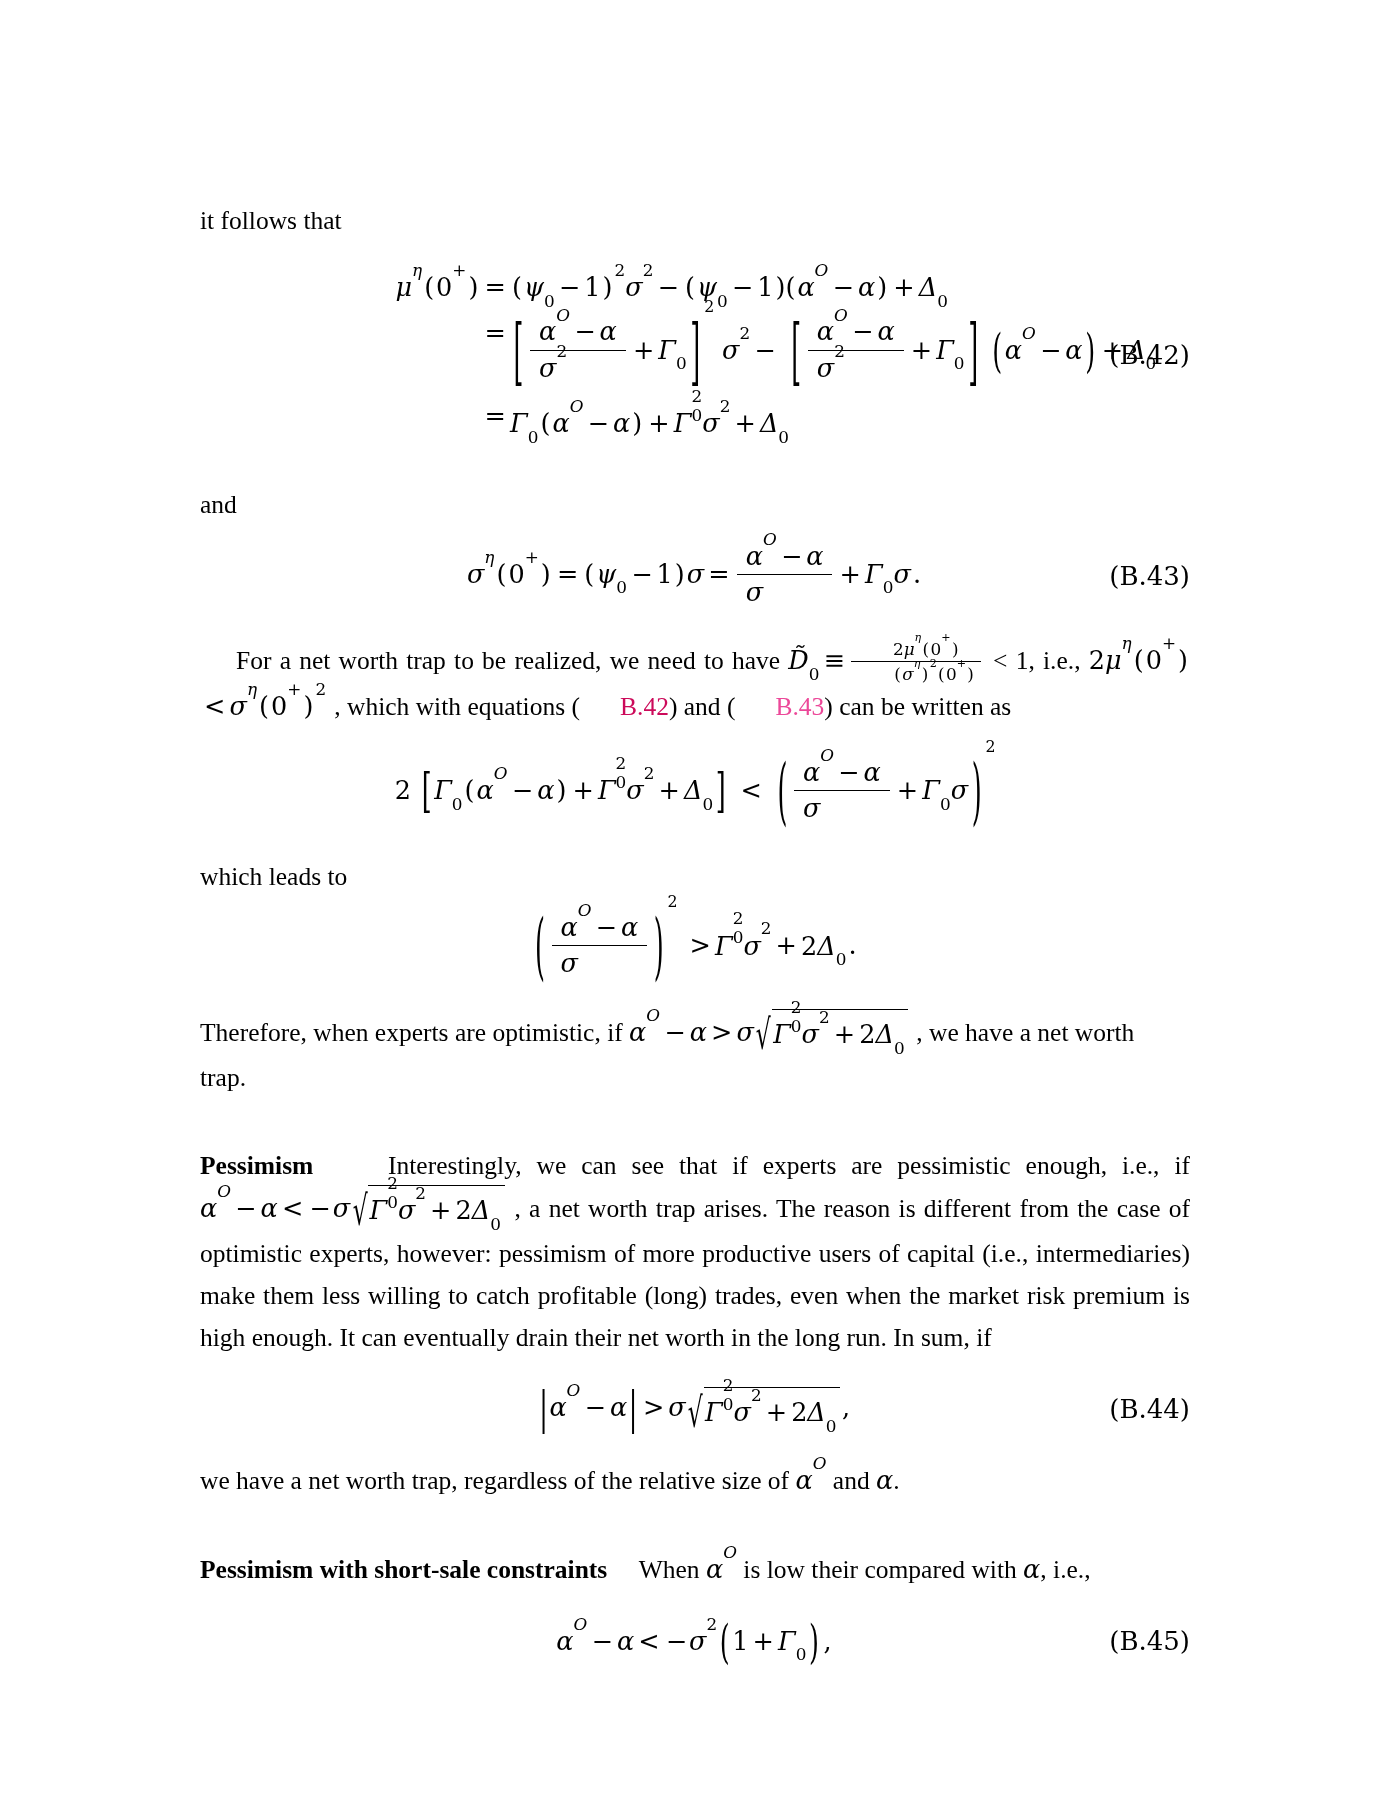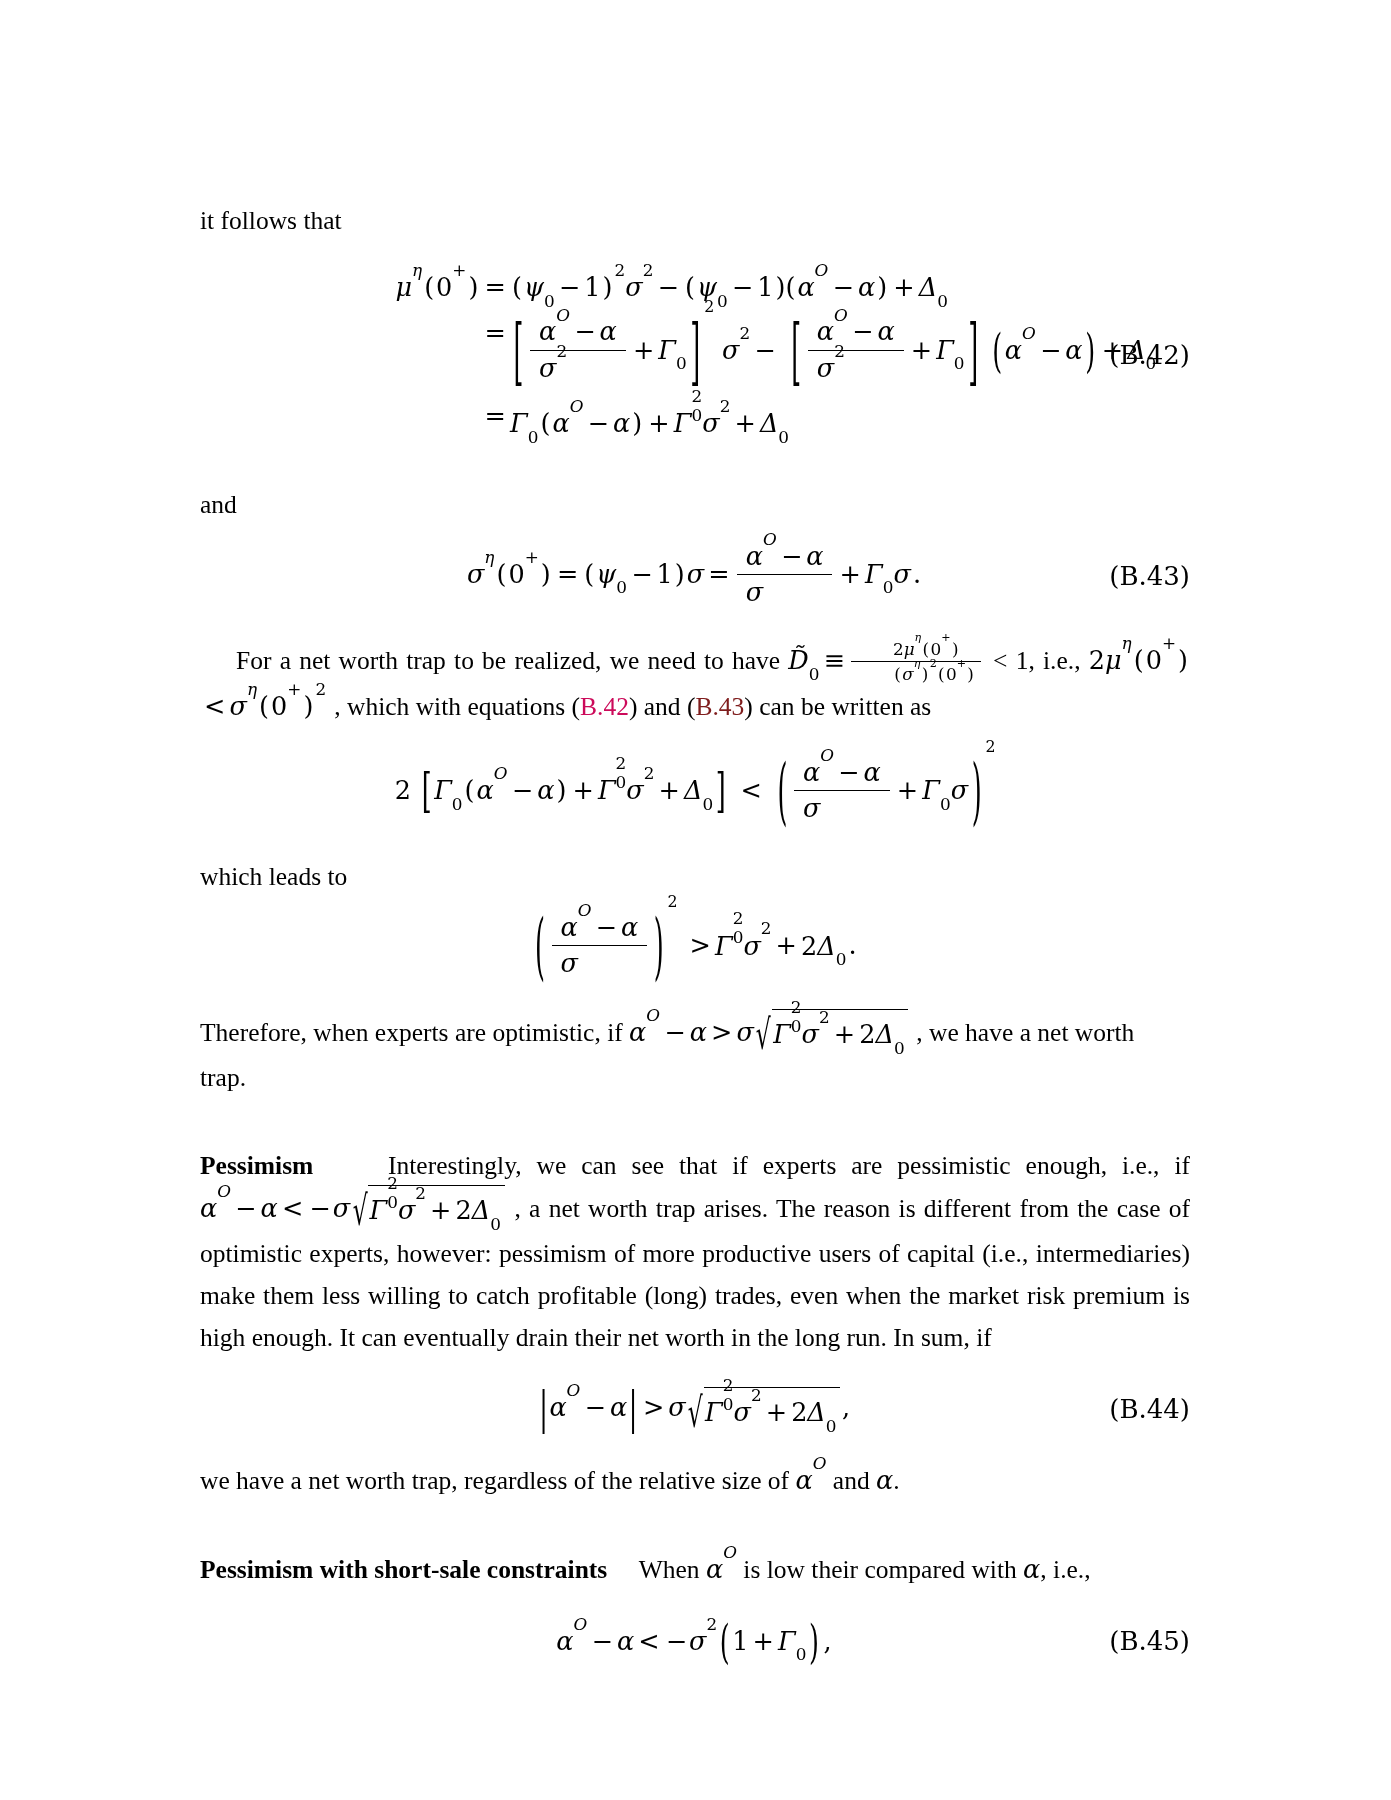--- a/index.html
+++ b/index.html
@@ -34,20 +34,21 @@
     line-height: 42px;
     text-align: justify;
     margin: 0;
   }
   .para.nojust { text-align: left; }
   .runin {
     font-weight: bold;
   }
   .ref {
     color: #cc0a5a;
+    margin-left: 40px;
   }
   .indent { text-indent: 36px; }
 
   .spacer-sm { height: 16px; }
   .spacer-md { height: 30px; }
   .spacer-lg { height: 46px; }
 
   
   .math {
     font-family: "DejaVu Serif", "Liberation Serif", serif;
@@ -273,21 +274,21 @@
     <div class="spacer-md"></div>
 
     <p class="para indent">
       <span>For a net worth trap to be realized, we need to have</span>
       <span class="math">
         <span class="mi">D̃</span><sub class="sb">0</sub><span class="mo">≡</span><span class="frac small"><span class="num"><span class="mn">2</span><span class="mi">μ</span><sup class="sp"><span class="mi">η</span></sup><span class="mo tight">(</span><span class="mn">0</span><sup class="sp">+</sup><span class="mo tight">)</span></span><span class="den"><span class="mo tight">(</span><span class="mi">σ</span><sup class="sp"><span class="mi">η</span></sup><span class="mo tight">)</span><sup class="sp">2</sup><span class="mo tight">(</span><span class="mn">0</span><sup class="sp">+</sup><span class="mo tight">)</span></span></span>
       </span>
       <span>&lt; 1, i.e.,</span>
       <span class="math">
         <span class="mn">2</span><span class="mi">μ</span><sup class="sp"><span class="mi">η</span></sup><span class="mo tight">(</span><span class="mn">0</span><sup class="sp">+</sup><span class="mo tight">)</span><span class="mo">&lt;</span><span class="mi">σ</span><sup class="sp"><span class="mi">η</span></sup><span class="mo tight">(</span><span class="mn">0</span><sup class="sp">+</sup><span class="mo tight">)</span><sup class="sp">2</sup>
-      </span><span>, which with equations (</span><span class="ref" style="color: rgb(204, 10, 90);">B.42</span><span>) and (</span><span class="ref" style="color: #7f1d1d;">B.43</span><span>) can be written as</span>
+      </span><span>, which with equations (</span><span class="ref" style="color: rgb(204, 10, 90);">B.42</span><span>) and (</span><span class="ref" style="color: #ec4899;">B.43</span><span>) can be written as</span>
     </p>
 
     <div class="spacer-md"></div>
 
     <div class="eqrow">
       <span class="eqbody math">
         <span class="mn">2</span>
         <span class="delim d-mid">[</span><span class="mi">Γ</span><sub class="sb">0</sub><span class="mo tight">(</span><span class="mi">α</span><sup class="sp"><span class="mi">O</span></sup><span class="mo">−</span><span class="mi">α</span><span class="mo tight">)</span><span class="mo">+</span><span class="mi">Γ</span><span class="supsub"><span class="u">2</span><span class="d">0</span></span><span class="mi">σ</span><sup class="sp">2</sup><span class="mo">+</span><span class="mi">Δ</span><sub class="sb">0</sub><span class="delim d-mid">]</span>
         <span class="mo">&lt;</span>
         <span class="grp">

